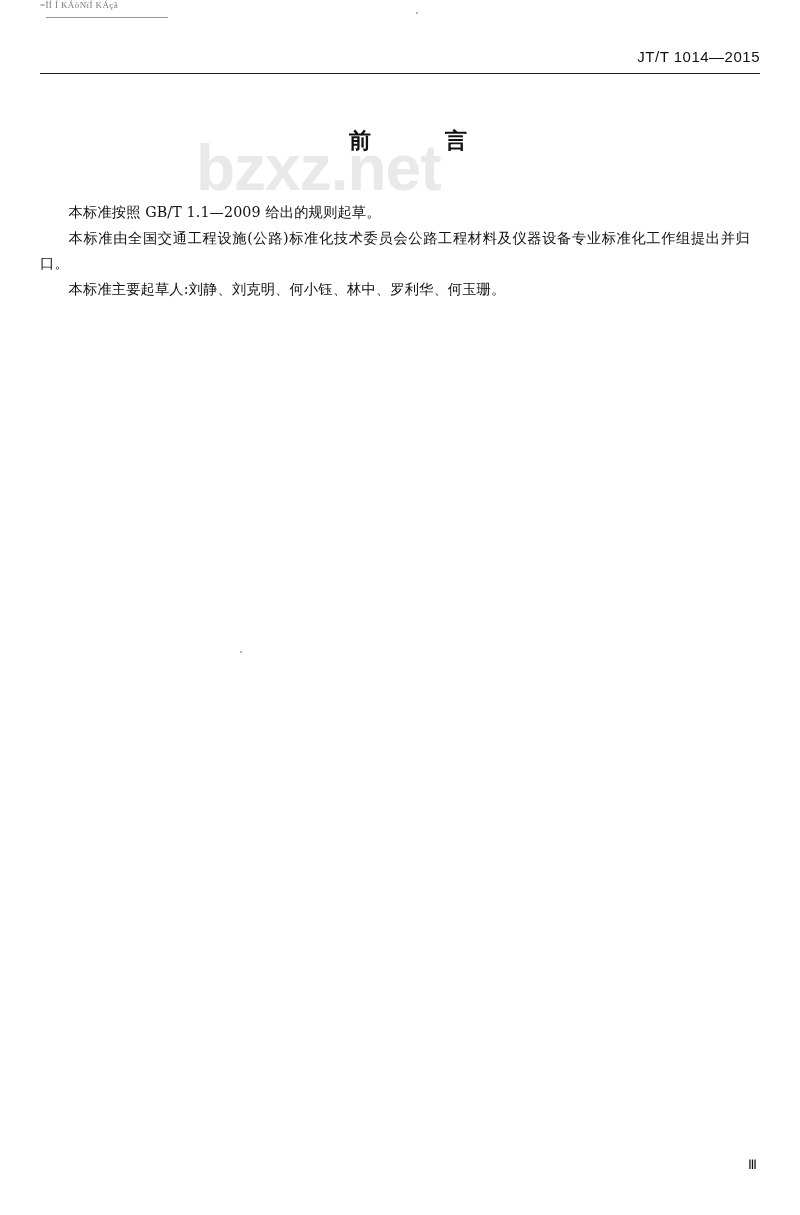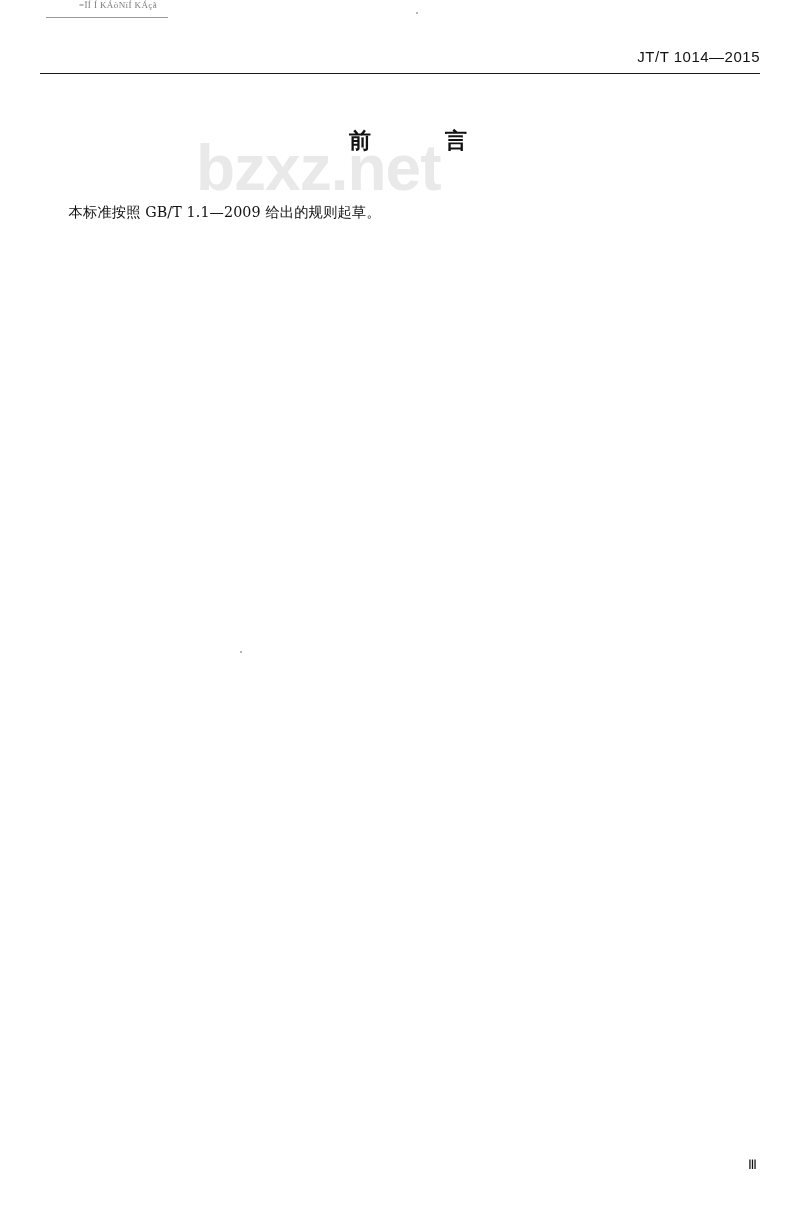--- a/index.html
+++ b/index.html
@@ -25,21 +25,20 @@
     top: 0px;
     left: 40px;
     width: 160px;
     height: 20px;
     font-family: "Liberation Serif", serif;
     font-size: 9px;
     color: #7a7a7a;
     letter-spacing: 0.4px;
     white-space: nowrap;
     overflow: hidden;
-    margin-left: 39px;
   }
   .scan-rule {
     position: absolute;
     top: 17px;
     left: 46px;
     width: 122px;
     height: 1px;
     background: #9a9a9a;
   }
   .scan-dot {
@@ -155,17 +154,19 @@
     <div class="header-code">JT/T 1014—2015</div>
     <div class="header-rule"></div>
   </div>
 
   <div class="watermark">bzxz.net</div>
 
   <div class="doc-title">前　言</div>
 
   <div class="body-block">
     <p class="para">本标准按照 GB/T 1.1—2009 给出的规则起草。</p>
+    <p class="para">本标准由全国交通工程设施(公路)标准化技术委员会公路工程材料及仪器设备专业标准化工作组提出并归口。</p>
+    <p class="para">本标准主要起草人:刘静、刘克明、何小钰、林中、罗利华、何玉珊。</p>
   </div>
 
   <div class="page-number">Ⅲ</div>
 
 </div>
 
 </body></html>

